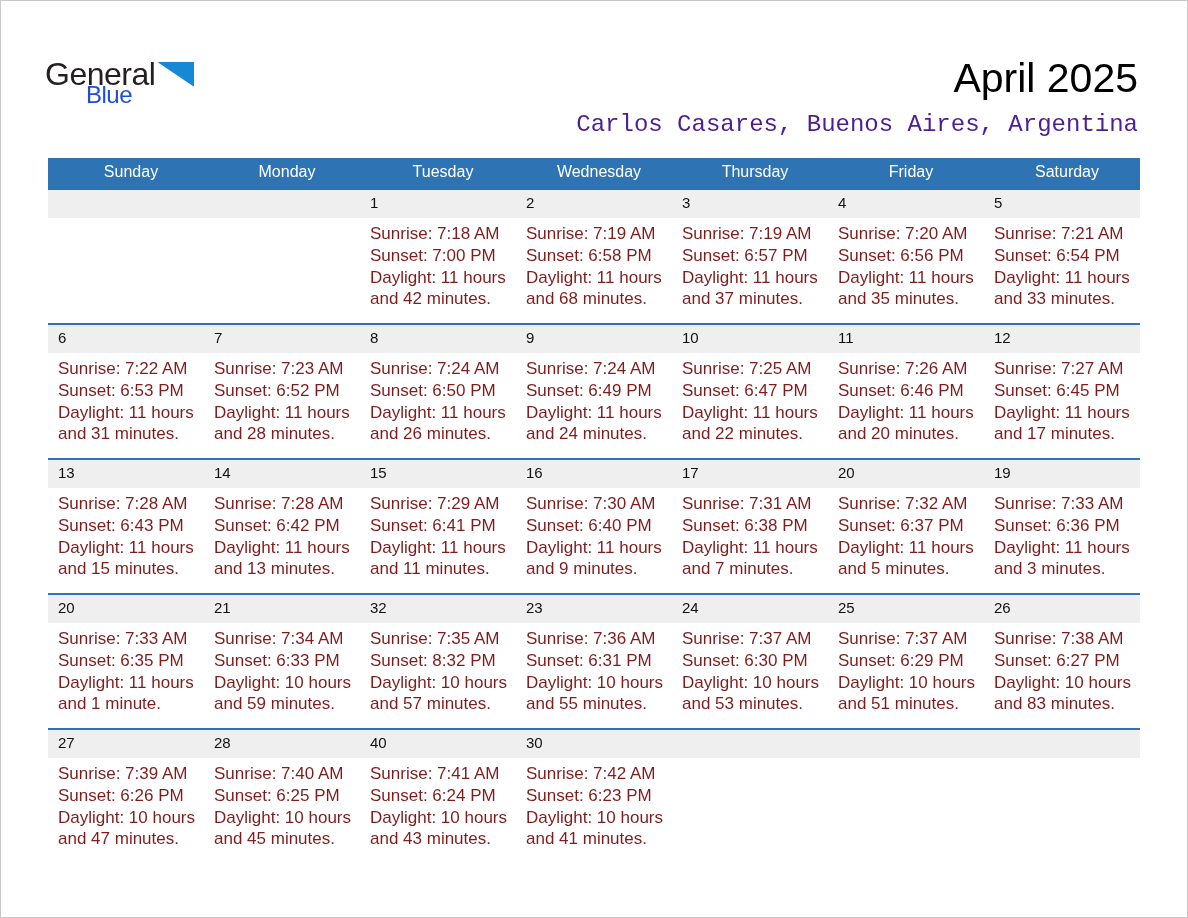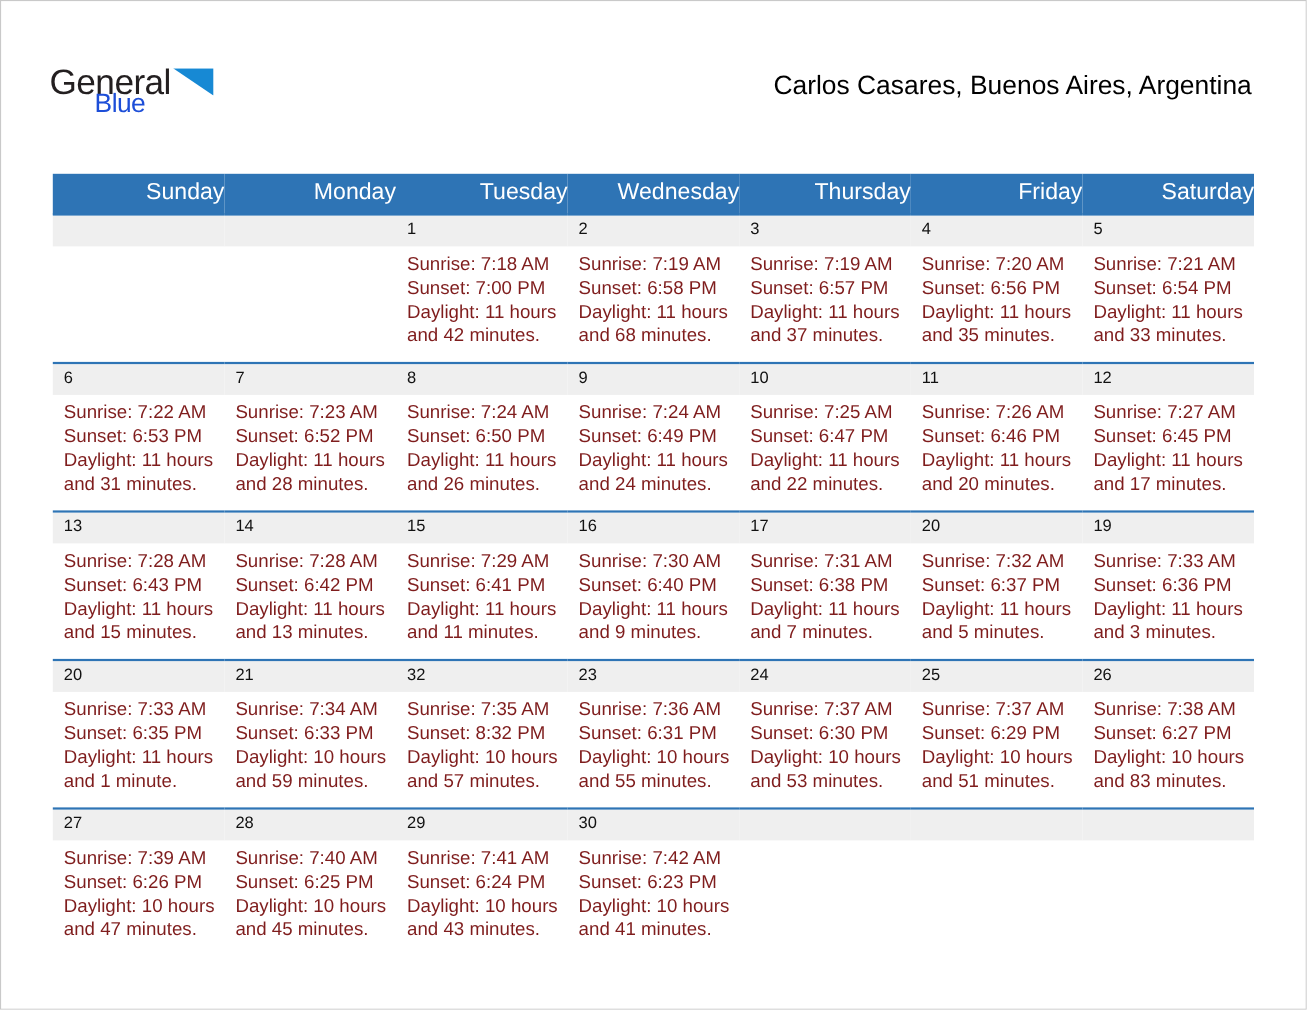--- a/index.html
+++ b/index.html
@@ -14,27 +14,27 @@
   
   .logo { position:absolute; left:45px; top:58px; line-height:1; }
   .logo-row1 { display:flex; align-items:flex-start; font-size:32px; color:#231f20; letter-spacing:-0.5px; }
   .logo-tri { width:37px; height:25px; margin-left:2px; margin-top:4px;
               background:#1789d4; clip-path:polygon(0 0, 100% 0, 100% 100%); }
   .logo-row2 { font-size:24px; color:#1d4ed8; margin-top:-7px; padding-left:41px; letter-spacing:-0.5px; }
 
   
   .titles { position:absolute; top:55px; right:50px; text-align:right; }
   .month-title { font-size:41px; color:#000; }
-  .location { font-size:24px; margin-top:9px; color:#000000; }
+  .location { font-size:24px; margin-top:9px; color:#4c1d95;font-family:Liberation Mono, monospace; }
 
   
   table.cal { position:absolute; left:48px; top:158px; width:1092px;
               border-collapse:collapse; table-layout:fixed; }
-  th.wd { background:#2e74b5; color:#ffffff; font-weight:400; font-size:21px;
-          text-align:right; padding:5px 0 7px 10px; }
+  th.wd { background:#2e74b5; color:#ffffff; font-weight:400; font-size:16px;
+          text-align:center; padding:5px 0 7px 10px; }
   tbody tr { border-top:2px solid #2e74b5; }
   td.cell { vertical-align:top; padding:0; height:133px; }
   .band { background:#efefef; font-size:15px; color:#111;
           padding:4px 0 5px 10px; min-height:19px; }
   .det { font-size:17px; line-height:21.8px; color:#7f1d1d;
          padding:5px 6px 0 10px; }
 </style>
 </head>
 <body>
 
@@ -42,20 +42,21 @@
 
 <div class="logo">
   <div class="logo-row1">
     <span>General</span>
     <span class="logo-tri"></span>
   </div>
   <div class="logo-row2">Blue</div>
 </div>
 
 <div class="titles">
+  <div class="month-title">April 2025</div>
   <div class="location">Carlos Casares, Buenos Aires, Argentina</div>
 </div>
 
 <table class="cal">
   <thead>
     <tr>
       <th class="wd">Sunday</th>
       <th class="wd">Monday</th>
       <th class="wd">Tuesday</th>
       <th class="wd">Wednesday</th>
@@ -326,21 +327,21 @@
         <td class="cell">
           <div class="band">28</div>
           <div class="det">
             <div>Sunrise: 7:40 AM</div>
             <div>Sunset: 6:25 PM</div>
             <div>Daylight: 10 hours</div>
             <div>and 45 minutes.</div>
           </div>
         </td>
         <td class="cell">
-          <div class="band">29</div>
+          <div class="band">40</div>
           <div class="det">
             <div>Sunrise: 7:41 AM</div>
             <div>Sunset: 6:24 PM</div>
             <div>Daylight: 10 hours</div>
             <div>and 43 minutes.</div>
           </div>
         </td>
         <td class="cell">
           <div class="band">30</div>
           <div class="det">

